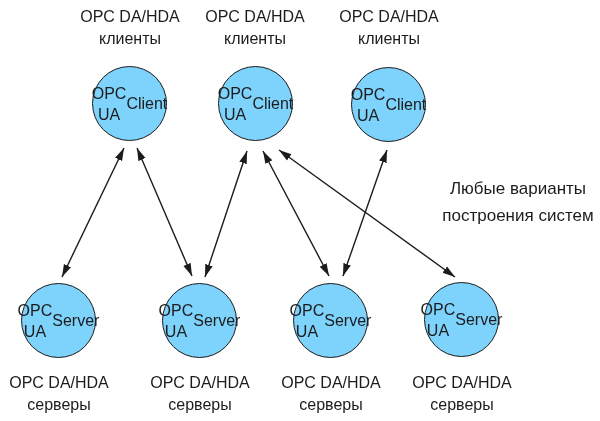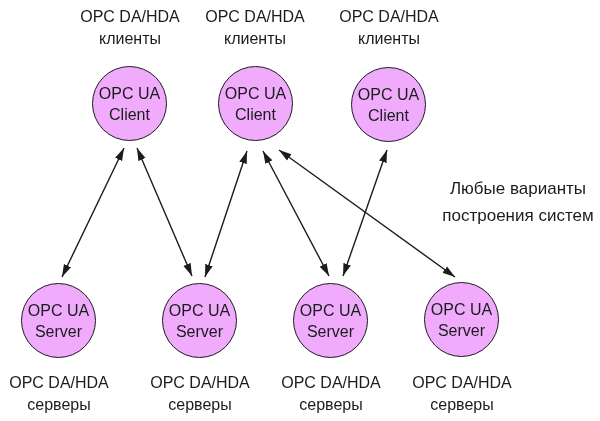--- a/index.html
+++ b/index.html
@@ -21,23 +21,23 @@
     stroke: #1c1c1c;
     stroke-width: 1.4;
   }
   .node {
     position: absolute;
     width: 75px;
     height: 75px;
     box-sizing: border-box;
     border: 1.6px solid #1c1c1c;
     border-radius: 50%;
-    background: #f0abfc;
+    background: #7dd3fc;
     display: flex;
-    flex-direction: column;
+    flex-direction: row;
     align-items: center;
     justify-content: center;
     text-align: center;
     font-size: 16px;
     line-height: 21px;
   }
   .group-label {
     position: absolute;
     width: 150px;
     text-align: center;

